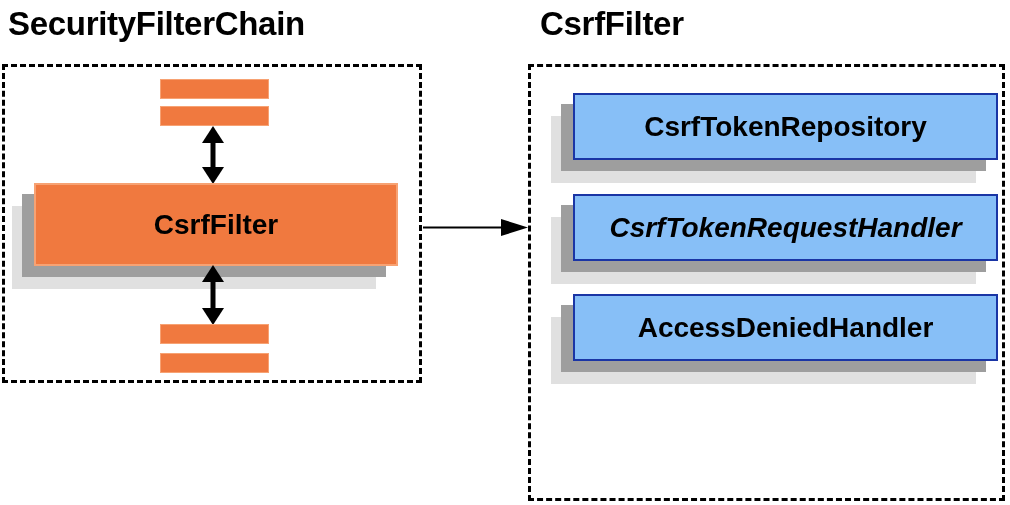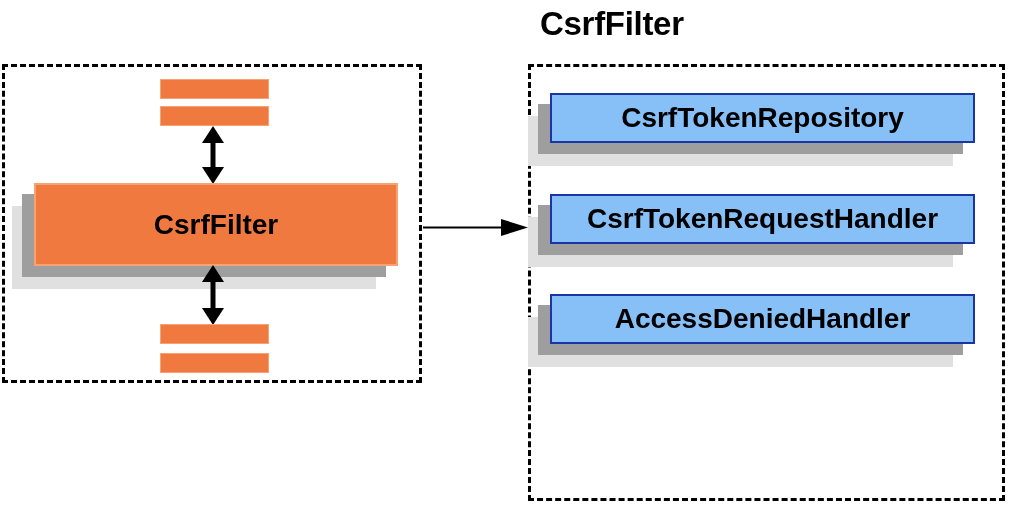--- a/index.html
+++ b/index.html
@@ -52,41 +52,42 @@
 
   
   #main-filter-node { left: 34px; top: 183px; width: 364px; height: 83px; }
   #main-filter-node .face {
     background: #F0793F;
     border: 2px solid #F7A273;
     font-size: 28px;
   }
 
   
-  .component-node { left: 550px; width: 425px; height: 50px; }
+  .component-node { left: 573px; width: 425px; height: 67px; }
   .component-node .face {
     background: #87BFF7;
     border: 2px solid #1A35A5;
     font-size: 28px;
   }
   #component-0 { top: 93px; }
-  #component-1 { top: 194px; }
+  #component-1 { top: 194px; font-style: italic; }
   #component-2 { top: 294px; padding-left: 16px; }
   #component-3 { top: 393px; }
 
   .arrow-svg { position: absolute; display: block; }
   #double-arrow-top    { left: 200px; top: 126px; }
   #double-arrow-bottom { left: 200px; top: 265px; }
   #connector-arrow     { left: 423px; top: 218px; }
 </style>
 </head>
 <body>
 
 <div class="canvas">
 
+  <div class="diagram-title" id="left-title">SecurityFilterChain</div>
   <div class="diagram-title" id="right-title">CsrfFilter</div>
 
   <div class="dashed-box" id="left-dashed-box"></div>
 
   <div class="orange-bar" id="bar-1"></div>
   <div class="orange-bar" id="bar-2"></div>
 
   <svg class="arrow-svg" id="double-arrow-top" width="26" height="58" viewBox="0 0 26 58">
     <line x1="13" y1="12" x2="13" y2="46" stroke="#000" stroke-width="5"></line>
     <polygon points="13,0 2,17 24,17" fill="#000"></polygon>

